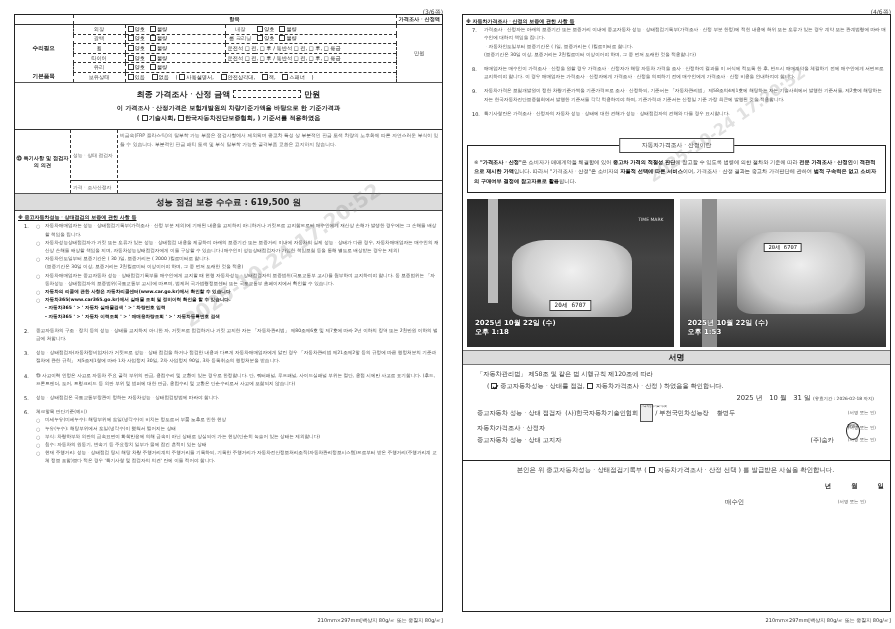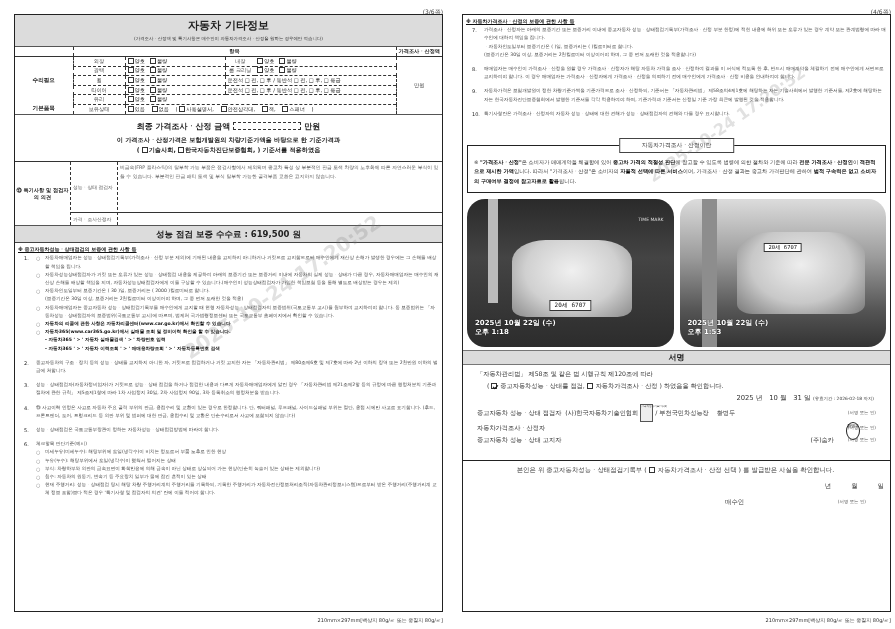--- a/index.html
+++ b/index.html
@@ -55,54 +55,50 @@
   .watermark { position: absolute; font-size: 20px; color: rgba(120,120,120,0.22); transform: rotate(-35deg); white-space: nowrap; pointer-events: none; font-weight: bold; }
 
   
   .r-frame { top: 14px; height: 598px; }
   .r-notes { padding: 2px 3px; font-size: 4.6px; color: #444; line-height: 8.2px; height: 181px; position: relative; }
   .defbox { position: absolute; left: 4px; right: 4px; top: 130px; border: 1.2px solid #222; height: 48px; padding: 12px 6px 0 6px; font-size: 5.2px; line-height: 9.4px; color: #333; }
   .defbox .dtitle { position: absolute; left: 50%; top: -8px; transform: translateX(-50%); background: #fff; border: 1px solid #444; padding: 2px 22px; font-size: 5.8px; color: #333; white-space: nowrap; }
   .defbox b { color: #000; }
   .photos-bar { background: #dcdcdc; text-align: center; font-weight: bold; font-size: 8px; height: 15px; line-height: 14px; border-top: 1.5px solid #555; border-bottom: 1px solid #777; }
   .photos { display: flex; gap: 6px; padding: 3px 4px 3px; height: 155px; border-bottom: 1px solid #777; }
-  .photo { flex: 1; position: relative; background: linear-gradient(180deg, #2a2a2a 0%, #444 40%, #2c2c2c 100%); overflow: hidden; border-radius: 18px; }
+  .photo { flex: 1; position: relative; background: linear-gradient(180deg, #2a2a2a 0%, #444 40%, #2c2c2c 100%); overflow: hidden; }
   .photo.p2 { background: linear-gradient(180deg, #dcdcdc 0%, #9a9a9a 40%, #555 75%, #333 100%); }
   .car { position: absolute; left: 22%; top: 28%; width: 58%; height: 52%; background: radial-gradient(ellipse at 50% 40%, #f0f0f0 0%, #d0d0d0 55%, #8a8a8a 100%); border-radius: 28% 28% 12% 12%; }
   .photo.p2 .car { left: 28%; top: 22%; width: 62%; height: 56%; background: radial-gradient(ellipse at 50% 40%, #eeeeee 0%, #c8c8c8 55%, #777 100%); }
   .plate { position: absolute; left: 50%; top: 68%; transform: translateX(-50%); background: #fff; border: 1px solid #333; font-size: 6px; padding: 0 4px; color: #111; font-family: "DejaVu Sans Mono", monospace; }
   .photo.p2 .plate { top: 30%; font-size: 5.5px; }
   .pole { position: absolute; left: 10%; top: 0; width: 5%; height: 70%; background: #bbb; }
   .photo.p2 .pole { left: 11%; width: 7%; height: 100%; background: #8d8d8d; }
   .stamp-time { position: absolute; left: 8px; bottom: 10px; color: #fff; font-weight: bold; font-size: 7px; line-height: 9px; text-shadow: 0 0 1px #000; }
   .sig-bar { background: #dcdcdc; text-align: center; font-weight: bold; font-size: 8px; height: 14px; line-height: 13px; border-bottom: 1px solid #777; }
   .sig { padding: 3px 12px 0 14px; font-size: 6.2px; color: #333; position: relative; height: 95px; }
   .sig .r { height: 12px; line-height: 12px; white-space: nowrap; }
   .sig .date { text-align: right; padding-right: 4px; font-size: 6.8px; }
   .sig .date small { font-size: 4.4px; }
   .sig .who { display: flex; align-items: center; }
   .sig .seal-sq { display: inline-block; width: 13px; height: 18px; border: 1px solid #555; font-size: 2.6px; line-height: 4px; text-align: center; vertical-align: middle; margin: 0 2px; color: #444; background: #eee; }
   .sig .sign { font-size: 4.4px; color: #555; position: absolute; right: 14px; }
   .seal-circle { position: absolute; right: 30px; top: 57px; width: 14px; height: 18px; border: 1.2px solid #222; border-radius: 50%; font-size: 4px; text-align: center; line-height: 5px; color: #111; }
   .buyer { border-top: 1.5px solid #222; padding: 5px 10px 0 8px; font-size: 6.4px; color: #333; height: 58px; position: relative; text-align: center; }
-  .buyer .ymd { position: absolute; right: 6px; top: 21px; font-size: 6.4px; }
+  .buyer .ymd { position: absolute; right: 6px; top: 21px; font-size: 6.4px; font-weight: bold; }
   .buyer .ymd span { margin-left: 20px; }
   .buyer .bname { position: absolute; left: 262px; top: 37px; }
   .buyer .bsign { position: absolute; right: 24px; top: 38px; font-size: 4.4px; color: #555; }
 </style>
 </head>
 <body>
 
 <div class="page left">
   <div class="pgnum">(3/6쪽)</div>
   <div class="frame l-frame">
-    <div class="title-block">
-      <div class="t">자동차 기타정보</div>
-      <div class="s">(가격조사ㆍ산정액 및 특기사항은 매수인이 자동차가격조사ㆍ산정을 원하는 경우에만 적습니다)</div>
-    </div>
 
     <table class="grid">
       <tbody>
           <tr class="hdr">
         <td style="width:58px;"></td>
         <td class="vl" colspan="4">항목</td>
         <td class="vl" style="width:44px;">가격조사ㆍ산정액</td>
       </tr>
       <tr>
         <td class="grp" rowspan="5" style="vertical-align:middle;">수리필요</td>

